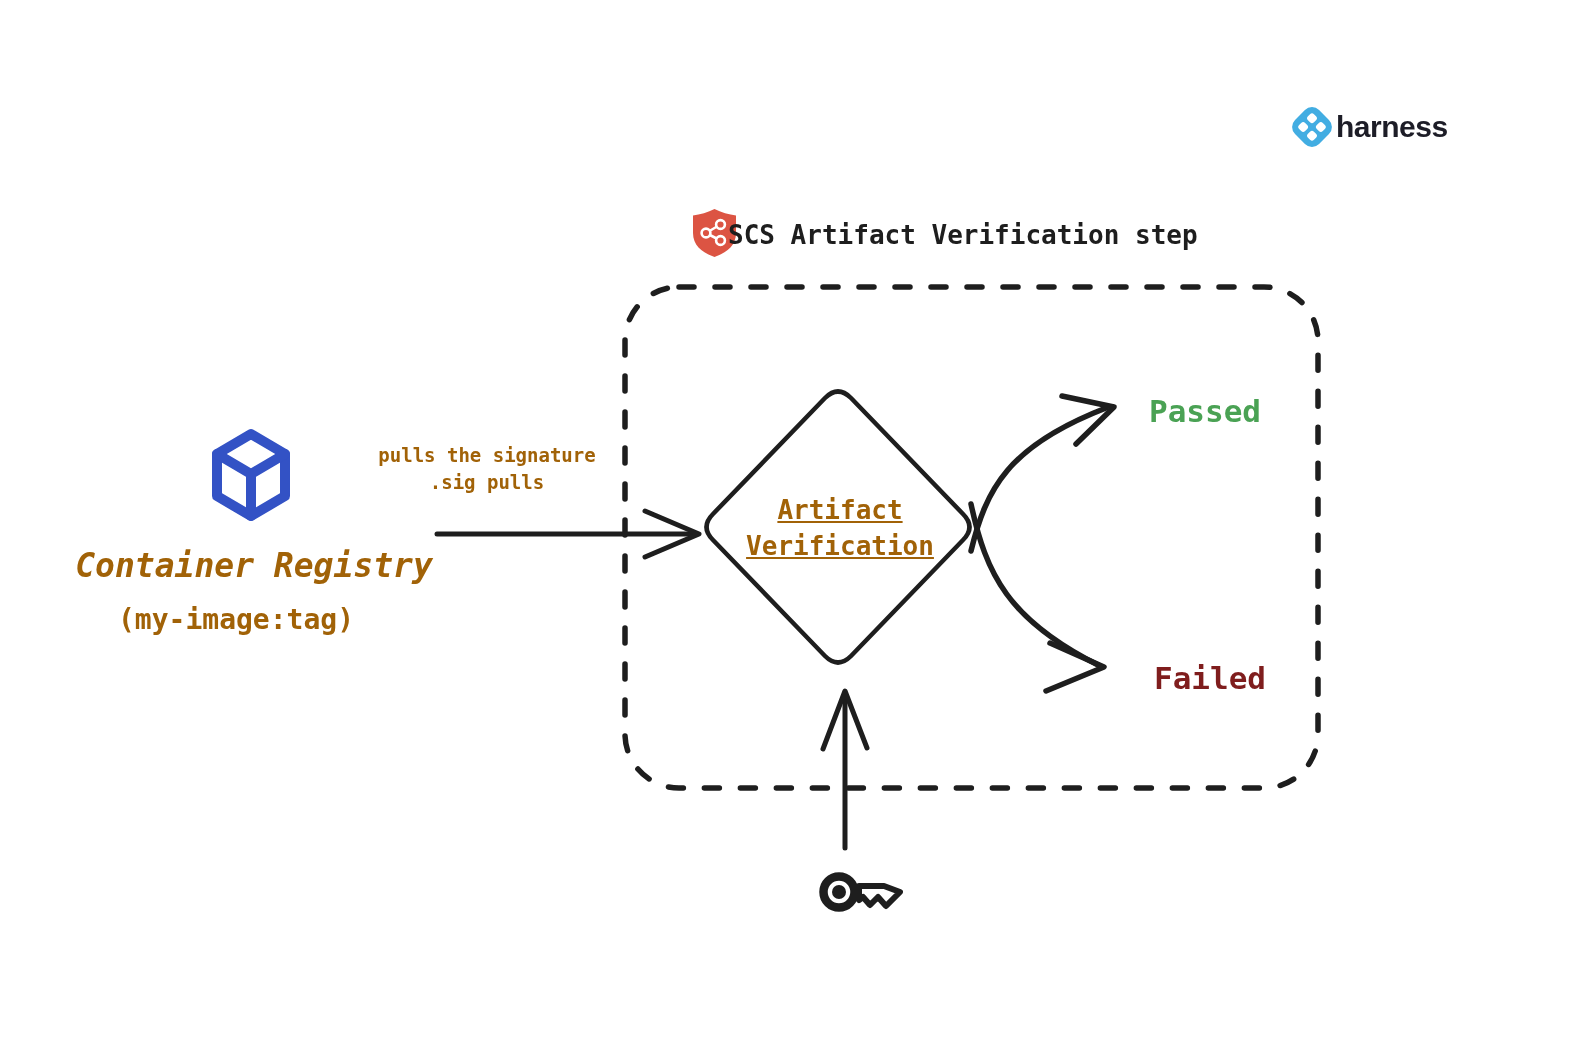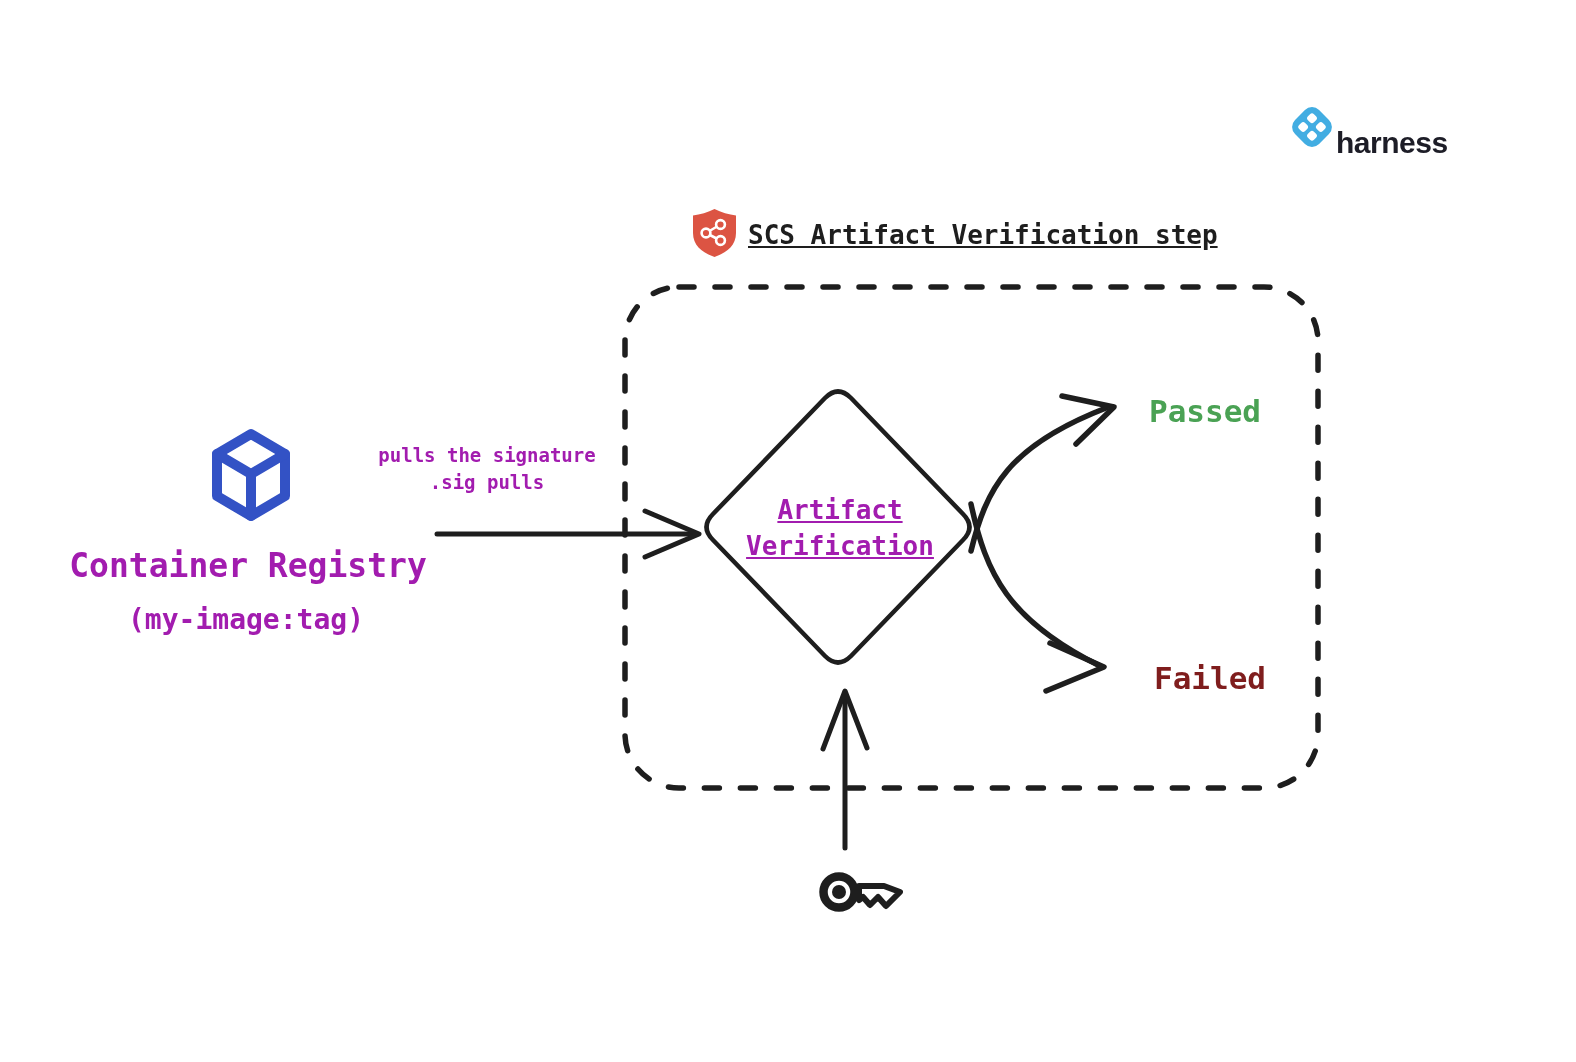--- a/index.html
+++ b/index.html
@@ -12,36 +12,35 @@
     font-family: "DejaVu Sans Mono", monospace;
     color: #1e1e1e;
   }
   .abs { position: absolute; }
   .txt {
     position: absolute;
     white-space: pre;
     transform: translateX(-50%);
     text-align: center;
     font-weight: 600;
-    color: #a21caf;
+    color: #a16207;
   }
   .registry-label   { font-size: 33px; line-height: 36px; }
   .registry-sub     { font-size: 28px; line-height: 32px; }
   .pull-label       { font-size: 19px; line-height: 27px; }
   .diamond-label    { font-size: 26px; line-height: 36px; text-decoration: underline; }
   .outcome-label    { font-size: 31px; line-height: 34px; margin-top: 10px; }
   .pubkey-label     { font-size: 33px; line-height: 36px; }
   .step-title       { position: absolute; font-size: 26px; line-height: 32px; font-weight: 600; white-space: pre; }
   .wordmark {
     position: absolute;
     font-family: "Liberation Sans", sans-serif;
     font-weight: bold;
     font-size: 30px;
     letter-spacing: -0.5px;
-    margin-top: 16px;
   }
   svg { display: block; }
 </style>
 </head>
 <body>
 
 <div class="canvas">
 
   <svg class="abs" style="left:0; top:0;" width="1576" height="1062" viewBox="0 0 1576 1062">
     <g fill="none" stroke-linecap="round" stroke-linejoin="round" stroke="#1e1e1e">
@@ -79,30 +78,30 @@
   <svg class="abs" style="left:691px; top:207px;" width="47" height="52" viewBox="0 0 47 52">
     <path d="M 23.5 2 C 30 5.5 38 7.5 45 8.5 V 26 C 45 39 35 46 23.5 50
              C 12 46 2 39 2 26 V 8.5 C 9 7.5 17 5.5 23.5 2 Z" fill="#dc5443"></path>
     <g stroke="#ffffff" stroke-width="2.6" fill="none">
       <path d="M 15 26 L 29.5 17.5 M 15 26 L 29.5 33.5"></path>
       <circle cx="15" cy="26" r="4.4" fill="#dc5443"></circle>
       <circle cx="29.5" cy="17.5" r="4.4" fill="#dc5443"></circle>
       <circle cx="29.5" cy="33.5" r="4.4" fill="#dc5443"></circle>
     </g>
   </svg>
-  <div class="step-title" style="left:748px; top:219px;text-decoration:underline;">SCS Artifact Verification step</div>
+  <div class="step-title" style="left:728px; top:219px;">SCS Artifact Verification step</div>
 
   <svg class="abs" style="left:210px; top:428px;" width="82" height="94" viewBox="0 0 82 94">
     <g fill="none" stroke-width="10" stroke-linecap="round" stroke-linejoin="round" stroke="#3352c5">
       <path d="M 41 6 L 75 26 L 75 68 L 41 88 L 7 68 L 7 26 Z"></path>
       <path d="M 7 26 L 41 46 L 75 26 M 41 46 L 41 88"></path>
     </g>
   </svg>
-  <div class="txt registry-label" style="left:248px; top:548px;">Container Registry</div>
-  <div class="txt registry-sub" style="left:246px; top:604px;">(my-image:tag)</div>
+  <div class="txt registry-label" style="left:254px; top:548px;font-style:italic;">Container Registry</div>
+  <div class="txt registry-sub" style="left:236px; top:604px;">(my-image:tag)</div>
 
   <div class="txt pull-label" style="left:487px; top:442px;"><span>pulls the signature</span><br><span>.sig pulls</span></div>
 
   <div class="txt diamond-label" style="left:840px; top:492px;"><span>Artifact</span><br><span>Verification</span></div>
 
   <div class="txt outcome-label" style="left: 1205px; top: 384px; color: rgb(74, 162, 84);">Passed</div>
   <div class="txt outcome-label" style="left: 1210px; top: 651px; color: #7f1d1d;">Failed</div>
 
   <svg class="abs" style="left:816px; top:866px;" width="88" height="52" viewBox="0 0 88 52">
     <g stroke="#1e1e1e" stroke-linejoin="round">

